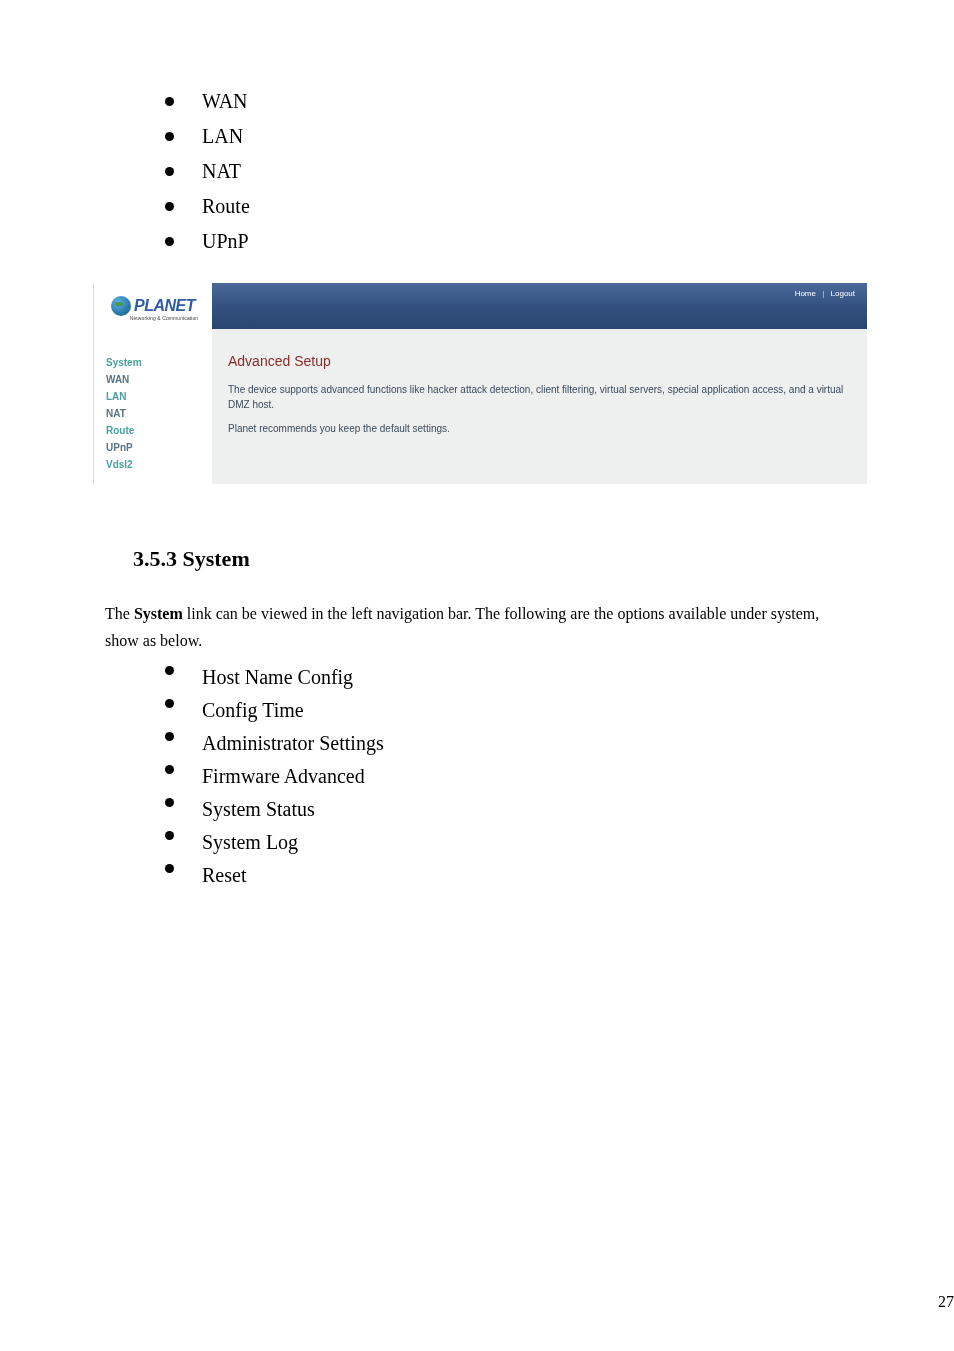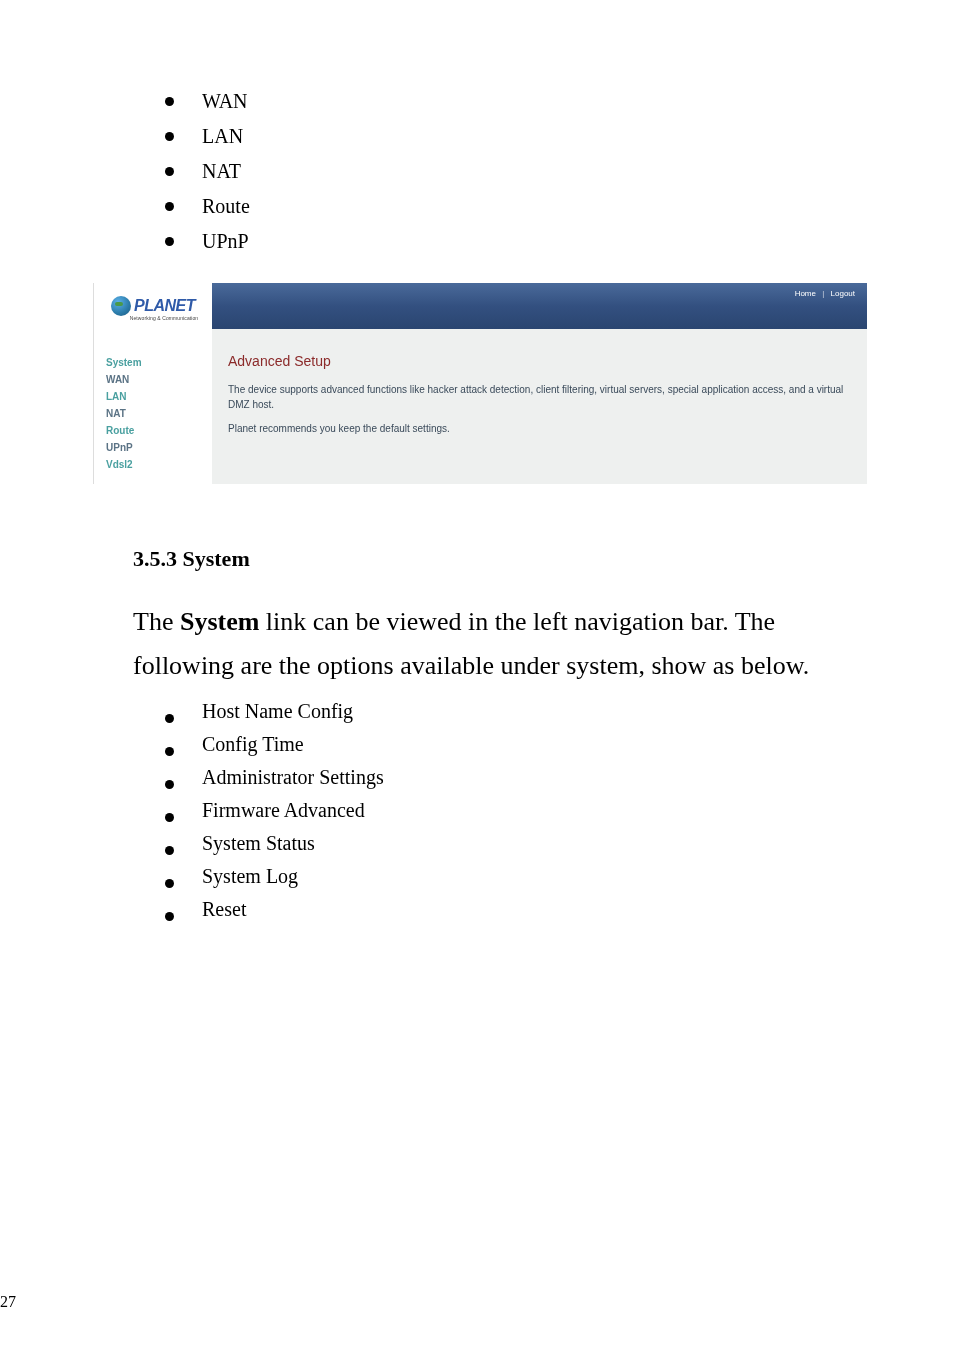--- a/index.html
+++ b/index.html
@@ -137,45 +137,44 @@
     margin-bottom: 10px;
   }
 
   .section-heading {
     font-size: 22px;
     font-weight: bold;
     margin: 62px 0 28px 28px;
     font-family: "Times New Roman", serif;
   }
   .section-text {
-    font-size: 26px;
+    font-size: 16px;
     line-height: 1.7;
-    margin-left: 28px;
     margin-right: 10px;
     font-family: "Times New Roman", serif;
   }
   .section-text .bold { font-weight: bold; }
 
   .bottom-list {
     padding-left: 60px;
     margin-top: 12px;
   }
   .bottom-list li {
     list-style: none;
     margin-bottom: 10px;
     font-size: 20px;
     display: flex;
-    align-items: flex-end;
+    align-items: flex-start;
   }
   .page-number {
     position: absolute;
     bottom: 40px;
     left: 0;
     right: 0;
-    text-align: left;
+    text-align: right;
     font-size: 16px;
     font-family: "Times New Roman", serif;
   }
 </style>
 </head>
 <body>
 
 <div class="page">
 
   <ul class="top-list">

